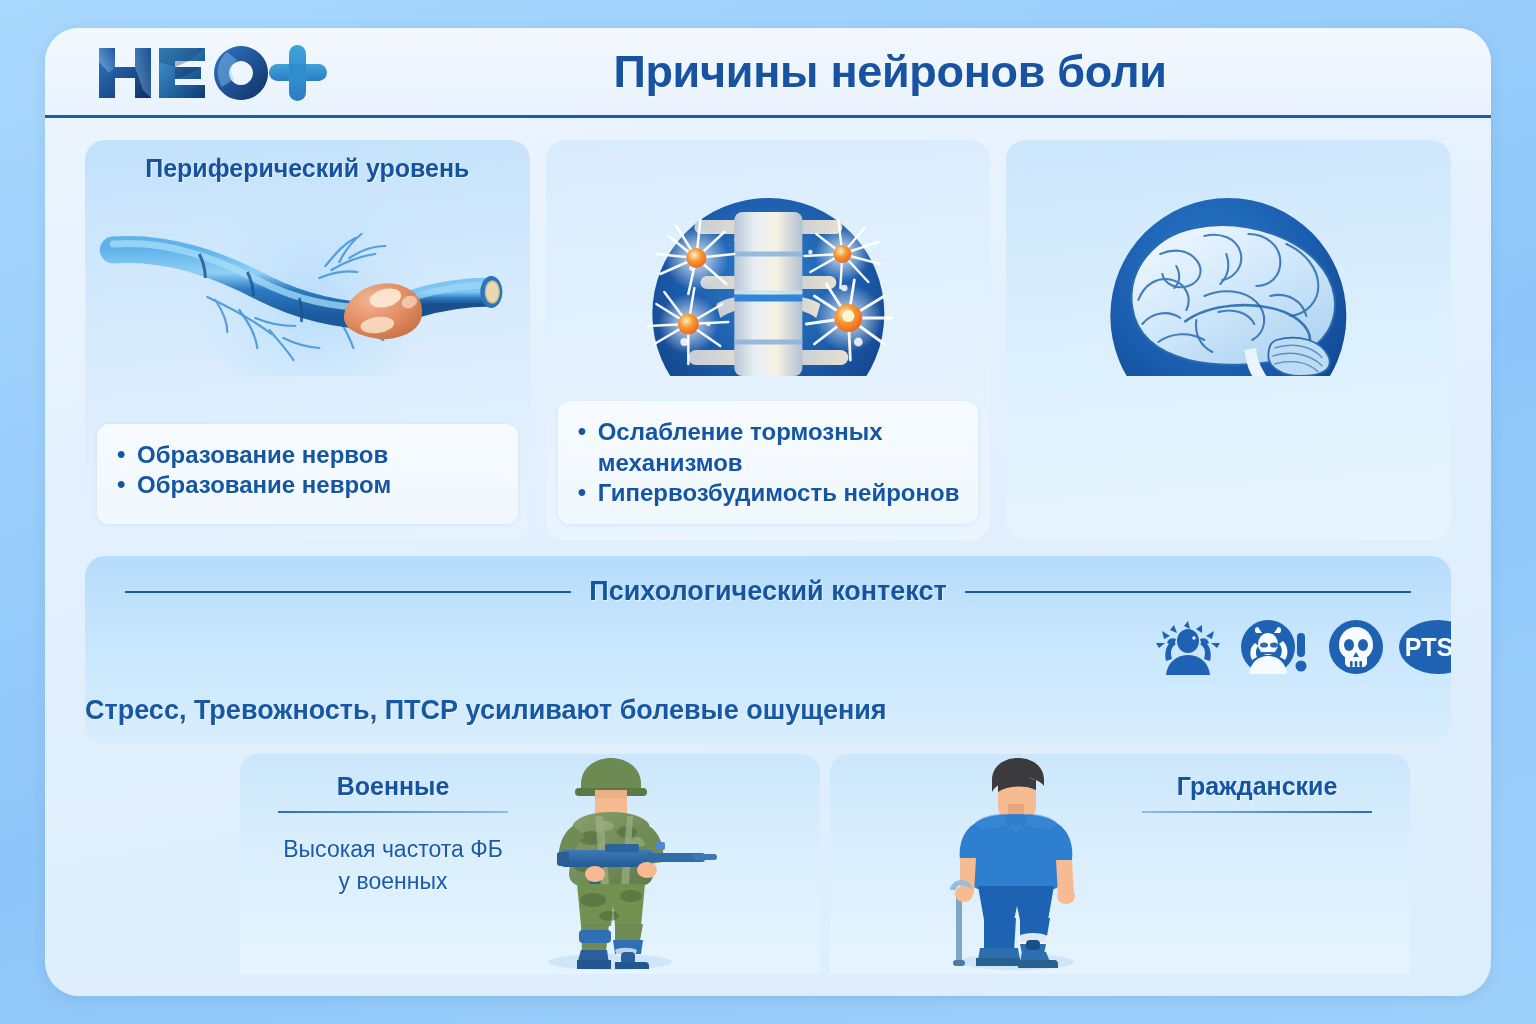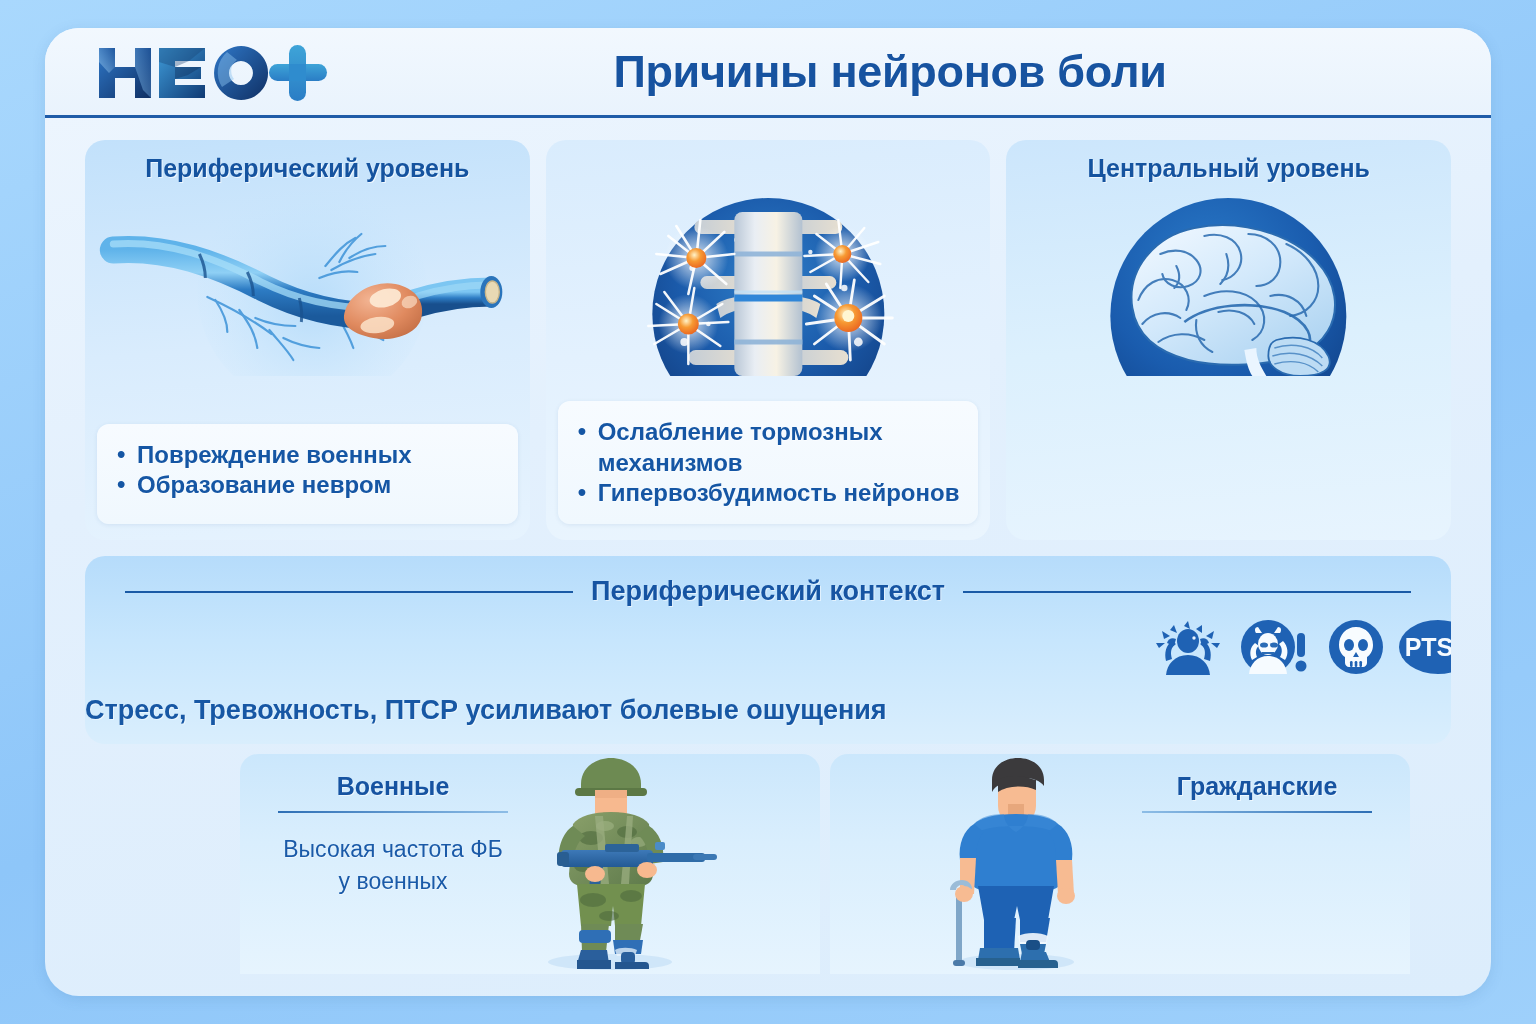--- a/index.html
+++ b/index.html
@@ -285,21 +285,21 @@
 
             <path d="M258,118 C264,100 288,88 308,92 C328,96 338,110 334,126
                      C330,142 306,150 286,146 C266,142 252,134 258,118 Z" fill="url(#neuroG)"></path>
             <ellipse cx="298" cy="106" rx="16" ry="9" fill="#fde9d4" opacity="0.92" transform="rotate(-14 298 106)"></ellipse>
             <ellipse cx="290" cy="133" rx="17" ry="8" fill="#fbe2c8" opacity="0.85" transform="rotate(-8 290 133)"></ellipse>
             <ellipse cx="322" cy="110" rx="8" ry="6" fill="#fde9d4" opacity="0.6" transform="rotate(-20 322 110)"></ellipse>
           </svg>
         </div>
         <div class="bullet-box">
           <ul class="bullets">
-            <li>Повреждение военных</li>
+            <li>Образование нервов</li>
             <li>Образование невром</li>
           </ul>
         </div>
       </div>
 
       <div class="level-card c2">
         <div class="level-art">
           <svg viewBox="0 0 440 184" aria-hidden="true">
             <defs>
               <radialGradient id="discG" cx="50%" cy="35%" r="70%">
@@ -427,21 +427,20 @@
         </div>
         <div class="bullet-box">
           <ul class="bullets">
             <li>Ослабление тормозных механизмов</li>
             <li>Гипервозбудимость нейронов</li>
           </ul>
         </div>
       </div>
 
       <div class="level-card c3">
-        <div class="level-title">Центральный уровень</div>
         <div class="level-art">
           <svg viewBox="0 0 440 184" aria-hidden="true">
             <defs>
               <radialGradient id="headG" cx="42%" cy="30%" r="75%">
                 <stop offset="0" stop-color="#2a7ac8"></stop>
                 <stop offset="0.6" stop-color="#1a5cae"></stop>
                 <stop offset="1" stop-color="#11448c"></stop>
               </radialGradient>
               <linearGradient id="brainG" x1="0.1" y1="0" x2="0.9" y2="1">
                 <stop offset="0" stop-color="#f0f8ff"></stop>
@@ -486,21 +485,21 @@
 
             <path d="M236,158 C238,170 240,178 244,184 L258,184 C252,174 248,166 248,156 Z" fill="#eaf5ff"></path>
           </svg>
         </div>
       </div>
     </div>
 
     <div class="psych">
       <div class="psych-head">
         <span class="rule"></span>
-        <span class="label">Периферический контекст</span>
+        <span class="label">Психологический контекст</span>
         <span class="rule"></span>
       </div>
 
       <div class="psych-icons">
 
         <span>
           <svg width="76" height="56" viewBox="0 0 76 56" aria-hidden="true">
             <g fill="#1f62b4">
               <path d="M24,6 L27,14 L20,11 Z"></path>
                 <path d="M38,2 L40,10 L34,7 Z"></path>

